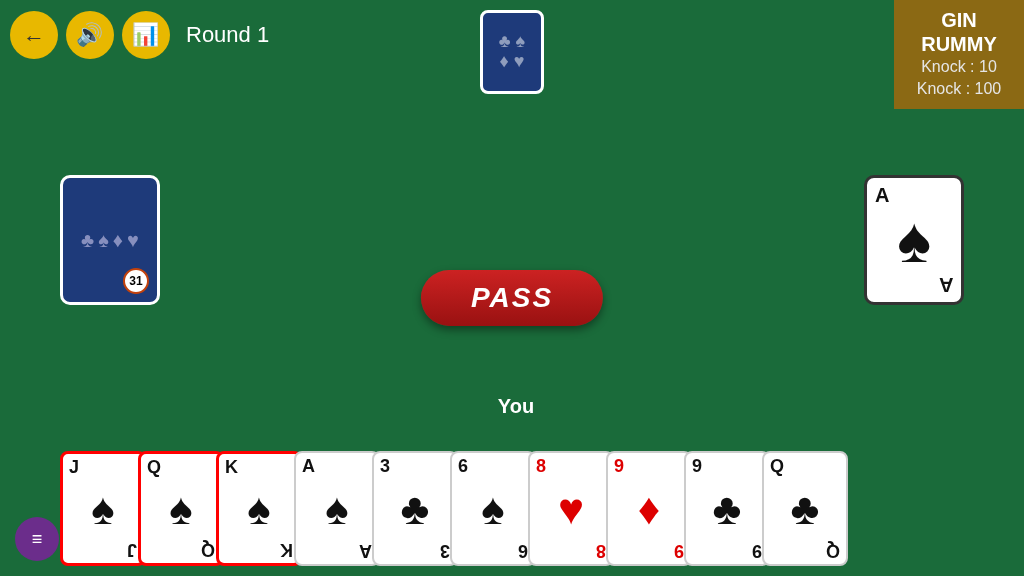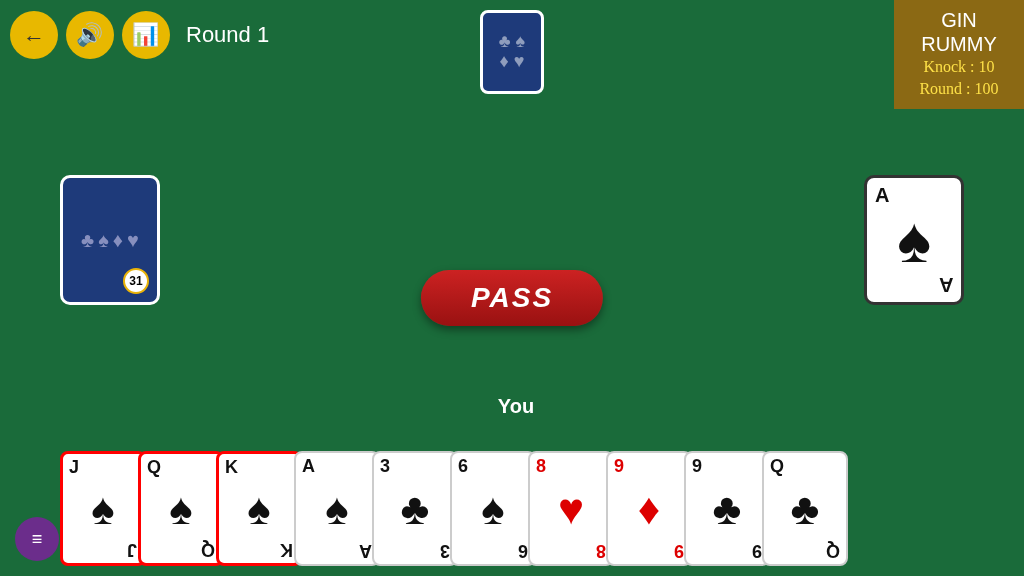--- a/index.html
+++ b/index.html
@@ -46,28 +46,27 @@
       position: absolute;
       top: 0; right: 0;
       background: #8B6914;
       padding: 8px 14px;
       text-align: center;
       min-width: 130px;
     }
     .info-panel .gin-rummy {
       color: white;
       font-size: 20px;
-      font-weight: normal;
+      font-weight: bold;
       line-height: 1.2;
     }
     .info-panel .info-line {
-      color: #fde047;
+      color: #e5e5e5;
       font-size: 16px;
       line-height: 1.4;
-      font-family: Liberation Serif, serif;
     }
 
     
     .bot-label {
       position: absolute;
       top: 18px;
       left: 50%;
       transform: translateX(-50%);
       color: white;
       font-size: 22px;
@@ -127,21 +126,21 @@
     .deck-count-badge {
       position: absolute;
       bottom: 8px;
       right: 8px;
       background: white;
       border-radius: 50%;
       width: 26px; height: 26px;
       display: flex; align-items: center; justify-content: center;
       font-size: 12px;
       font-weight: bold;
-      border: 2px solid #eab308;
+      border: 2px solid #c2410c;
     }
 
     
     .discard-area {
       position: absolute;
       top: 175px;
       right: 60px;
     }
     .discard-card {
       width: 100px;
@@ -284,21 +283,21 @@
   <button class="header-btn">📊</button>
   <span class="round-label">Round  1</span>
 </div>
 
 <div class="info-panel">
   <div class="gin-rummy">
     <span>GIN</span><br>
     <span>RUMMY</span>
   </div>
   <div class="info-line">Knock : 10</div>
-  <div class="info-line">Round : 100</div>
+  <div class="info-line">Knock : 100</div>
 </div>
 
 <div class="bot-label">Bot</div>
 
 <div class="bot-card-area">
   <div class="card-back">
     <div class="card-back-symbols">♣ ♠<br>♦ ♥</div>
   </div>
 </div>
 

